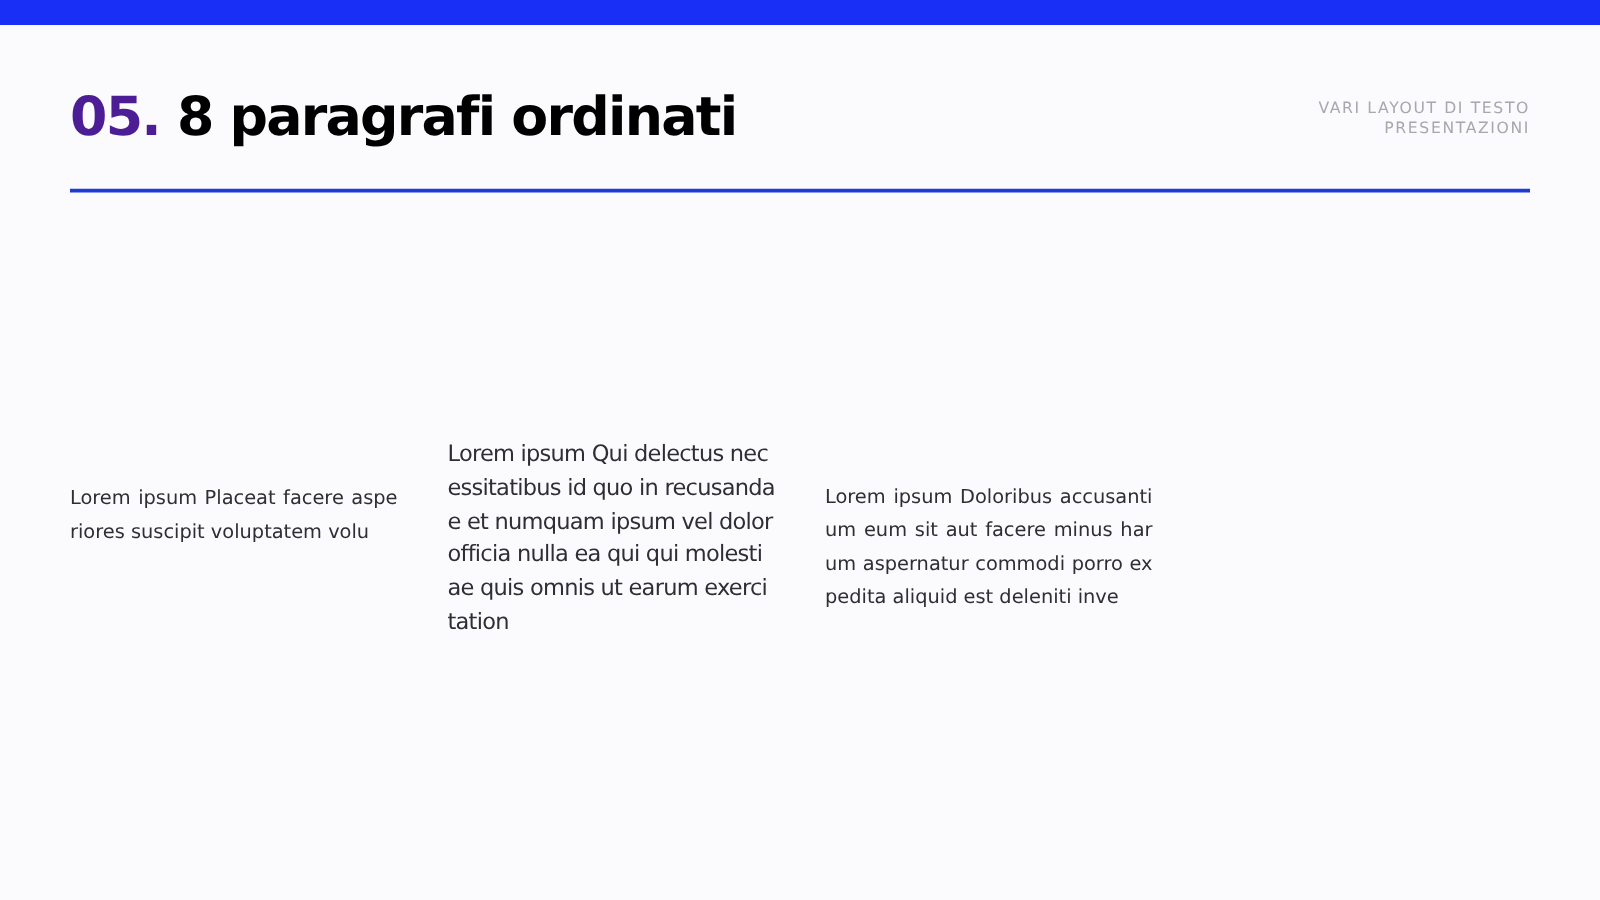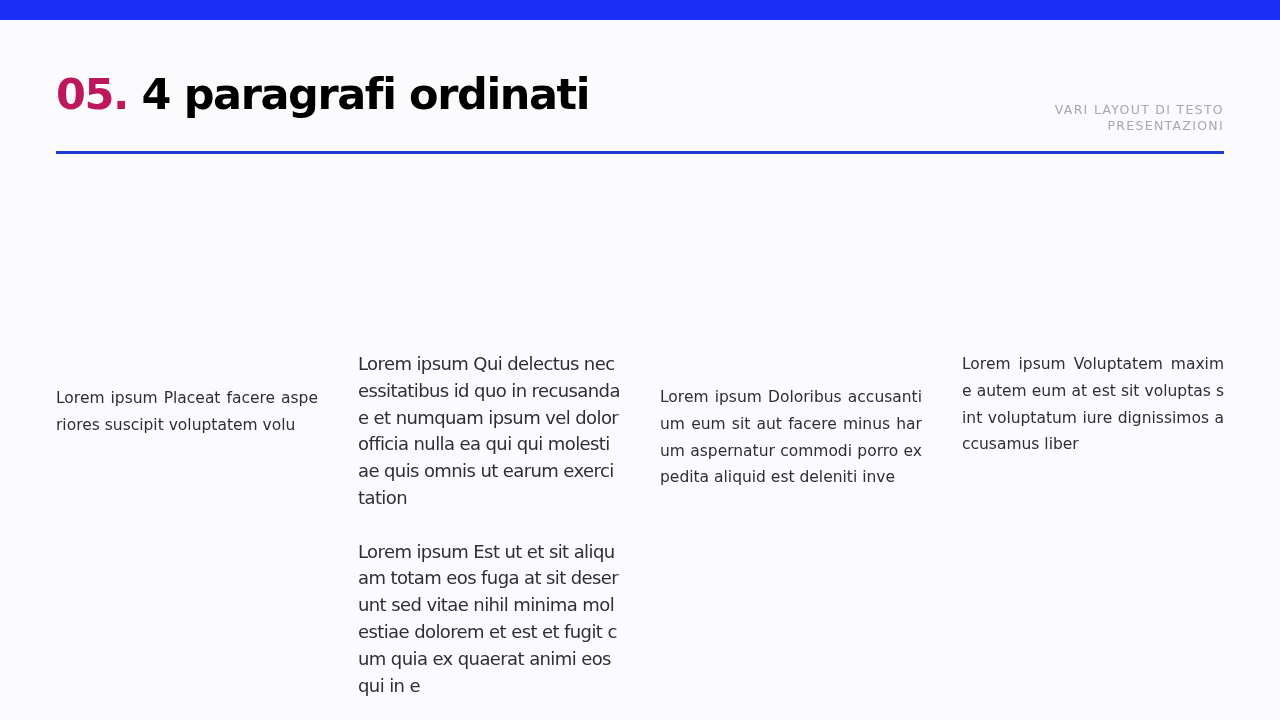--- a/index.html
+++ b/index.html
@@ -28,35 +28,34 @@
       margin: 0;
       font-family: "DejaVu Sans", sans-serif;
       font-weight: bold;
       font-size: 43px;
       letter-spacing: -1.4px;
       line-height: 56px;
       color: #000000;
       white-space: nowrap;
     }
     .title .num {
-      color: #be185d;
+      color: #4c1d95;
       text-align: right;
     }
     .subtitle {
       position: absolute;
       right: 56px;
       top: 78px;
       text-align: right;
       font-family: "DejaVu Sans", sans-serif;
       font-size: 12.5px;
       letter-spacing: 1.3px;
       line-height: 16px;
       color: #a8a7ad;
       text-transform: uppercase;
-      margin-top: 24px;
     }
     .subtitle span { display: block; }
     .rule {
       position: absolute;
       left: 56px;
       top: 151px;
       width: 1168px;
       height: 3px;
       background: #1f3bd6;
     }
@@ -80,37 +79,35 @@
     .col4 { left: 962px; top: 351px; }
     .em-b { font-weight: bold; }
     .em-i { font-style: italic; }
     .em-u { text-decoration: underline; }
   </style>
 </head>
 <body>
 
 <div class="top-bar"></div>
 
-<h1 class="title"><span class="num">05.</span> <span>4 paragrafi ordinati</span></h1>
+<h1 class="title"><span class="num">05.</span> <span>8 paragrafi ordinati</span></h1>
 
 <div class="subtitle">
   <span>VARI LAYOUT DI TESTO</span>
   <span>PRESENTAZIONI</span>
 </div>
 
 <div class="rule"></div>
 
 <div class="col col1 justify">
   <p>Lorem ipsum Placeat facere asperiores suscipit voluptatem volu</p>
 </div>
 
 <div class="col col2 narrow">
   <p>Lorem ipsum Qui delectus necessitatibus id quo in recusandae et numquam ipsum vel dolor officia nulla ea qui qui molestiae quis omnis ut earum exercitation</p>
-  <p>Lorem ipsum Est ut et sit aliquam totam eos fuga at sit deserunt sed vitae nihil minima molestiae dolorem et est et fugit cum quia ex quaerat animi eos qui in e</p>
 </div>
 
 <div class="col col3 justify">
   <p>Lorem ipsum Doloribus accusantium eum sit aut facere minus harum aspernatur commodi porro expedita aliquid est deleniti inve</p>
 </div>
 
 <div class="col col4">
-  <p class="justify-p" style="text-align: justify;">Lorem ipsum Voluptatem maxime autem eum at est sit voluptas sint voluptatum iure dignissimos accusamus liber</p>
 </div>
 
 </body></html>

